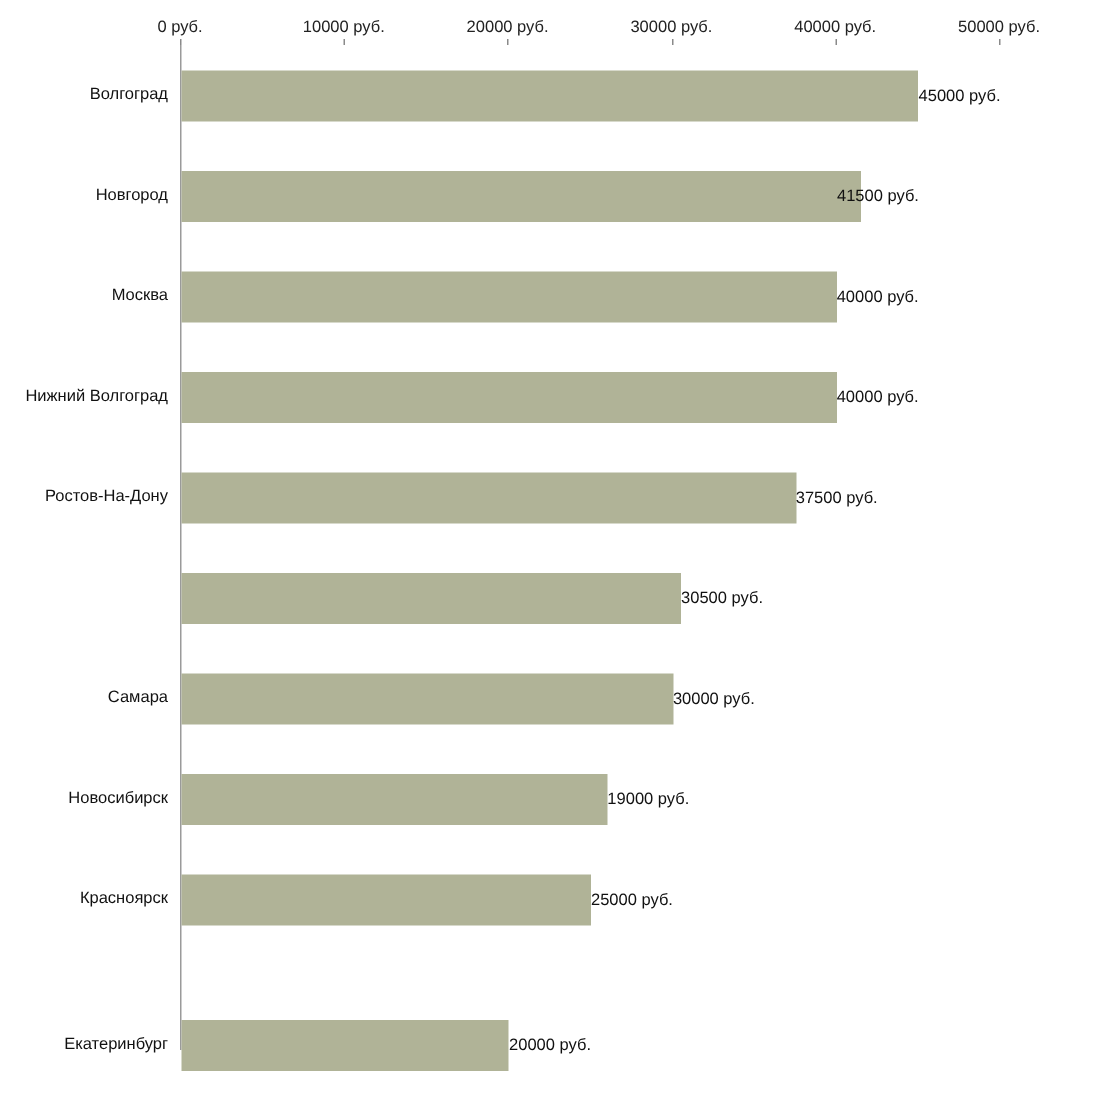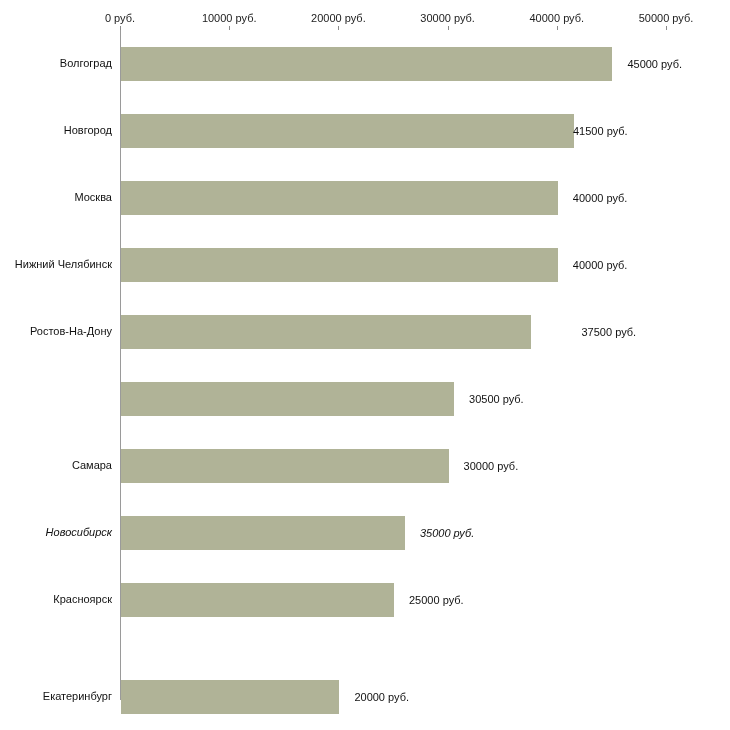--- a/index.html
+++ b/index.html
@@ -80,21 +80,21 @@
     background: #b0b397;
   }
   .val-label {
     position: absolute;
     top: 17px;
     height: 34px;
     line-height: 34px;
     font-size: 11px;
     color: #111111;
     white-space: nowrap;
-    padding-left: 15px;
+    padding-left: 0;
     text-align: right;
   }
 </style>
 </head>
 <body>
 
 <div id="chart-root">
 
   <div class="axis-top">
       <div class="tick-label" style="left: 120px;">0 руб.</div>
@@ -122,42 +122,42 @@
       <div class="cat-label" style="line-height: 67px;">Новгород</div>
       <div class="bar" style="width: 453.18px; top: 16.5px; background: rgb(176, 179, 151);"></div>
       <div class="val-label" style="left: 558px; top: 16.5px;">41500 руб.</div>
     </div>
     <div class="row" style="top: 164px; height: 67px;">
       <div class="cat-label" style="line-height: 67px;">Москва</div>
       <div class="bar" style="width: 436.8px; top: 16.5px; background: rgb(176, 179, 151);"></div>
       <div class="val-label" style="left: 557.8px; top: 16.5px;">40000 руб.</div>
     </div>
     <div class="row" style="top: 231px; height: 67px;">
-      <div class="cat-label" style="line-height: 67px;">Нижний Челябинск</div>
+      <div class="cat-label" style="line-height: 67px;">Нижний Волгоград</div>
       <div class="bar" style="width: 436.8px; top: 16.5px; background: rgb(176, 179, 151);"></div>
       <div class="val-label" style="left: 557.8px; top: 16.5px;">40000 руб.</div>
     </div>
     <div class="row" style="top: 298px; height: 67px;">
       <div class="cat-label" style="line-height: 67px;">Ростов-На-Дону</div>
       <div class="bar" style="width: 409.5px; top: 16.5px; background: rgb(176, 179, 151);"></div>
-      <div class="val-label" style="left: 530.5px; top: 16.5px; margin-left: 36px;">37500 руб.</div>
+      <div class="val-label" style="left: 530.5px; top: 16.5px;">37500 руб.</div>
     </div>
     <div class="row" style="top: 365px; height: 67px;">
       <div class="bar" style="width: 333.06px; top: 16.5px; background: rgb(176, 179, 151);"></div>
       <div class="val-label" style="left: 454.06px; top: 16.5px;">30500 руб.</div>
     </div>
     <div class="row" style="top: 432px; height: 67px;">
       <div class="cat-label" style="line-height: 67px;">Самара</div>
       <div class="bar" style="width: 327.6px; top: 16.5px; background: rgb(176, 179, 151);"></div>
       <div class="val-label" style="left: 448.6px; top: 16.5px;">30000 руб.</div>
     </div>
-    <div class="row" style="top: 499px; height: 67px; font-style: italic;">
+    <div class="row" style="top: 499px; height: 67px;">
       <div class="cat-label" style="line-height: 67px;">Новосибирск</div>
       <div class="bar" style="width: 283.92px; top: 16.5px; background: rgb(176, 179, 151);"></div>
-      <div class="val-label" style="left: 404.92px; top: 16.5px;">35000 руб.</div>
+      <div class="val-label" style="left: 404.92px; top: 16.5px;">19000 руб.</div>
     </div>
     <div class="row" style="top: 566px; height: 67px;">
       <div class="cat-label" style="line-height: 67px;">Красноярск</div>
       <div class="bar" style="width: 273px; top: 16.5px; background: rgb(176, 179, 151);"></div>
       <div class="val-label" style="left: 394px; top: 16.5px;">25000 руб.</div>
     </div>
     <div class="row" style="top: 663px; height: 67px;">
       <div class="cat-label" style="line-height: 67px;">Екатеринбург</div>
       <div class="bar" style="width: 218.4px; top: 16.5px; background: rgb(176, 179, 151);"></div>
       <div class="val-label" style="left: 339.4px; top: 16.5px;">20000 руб.</div>

